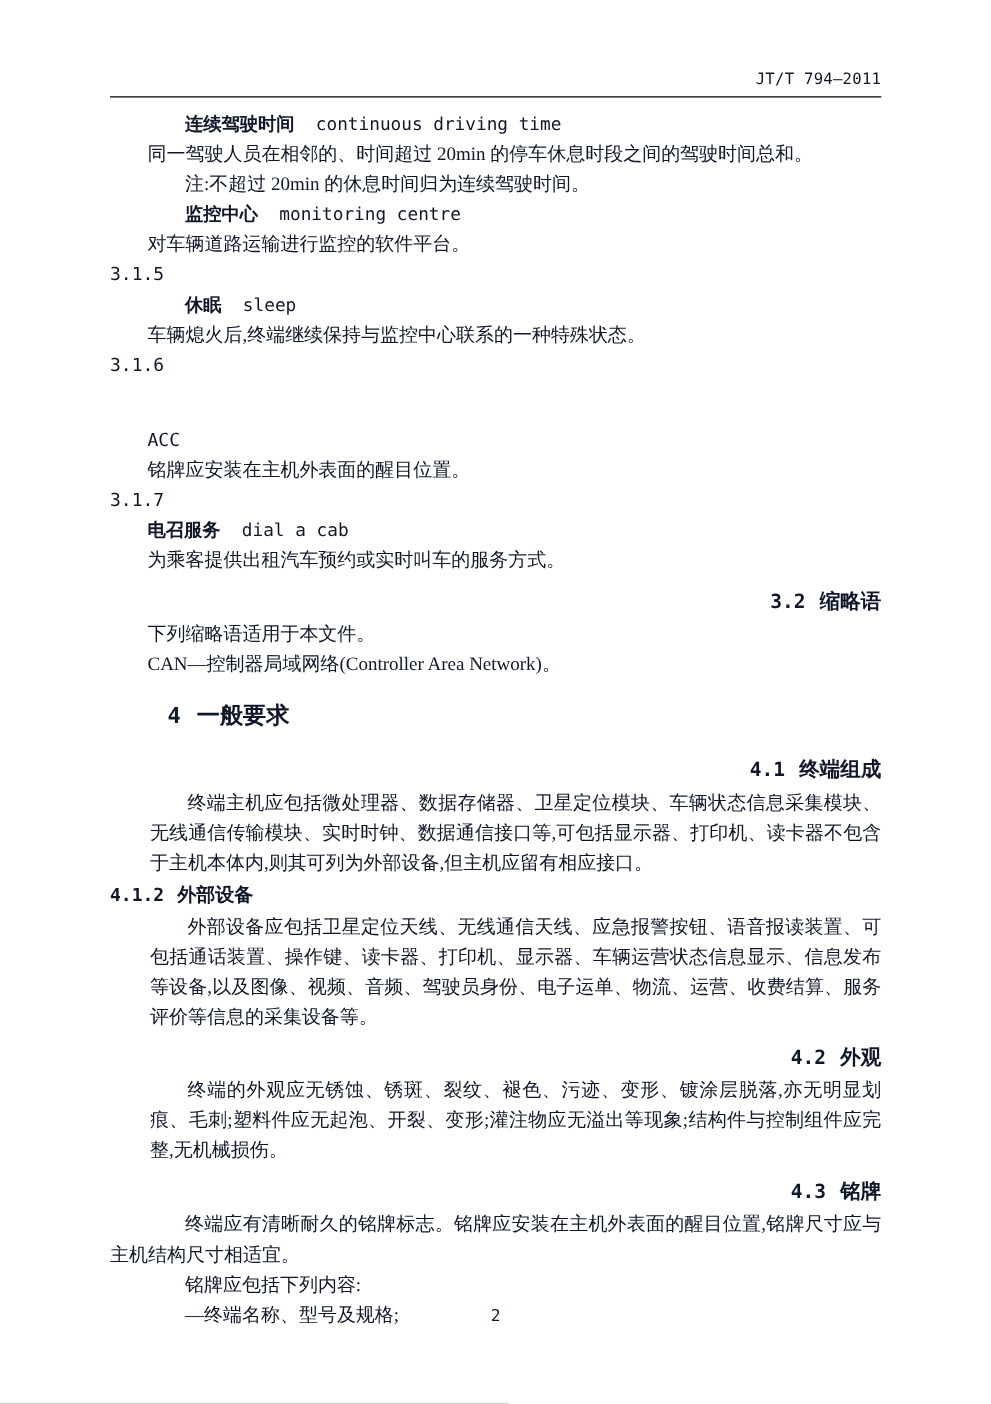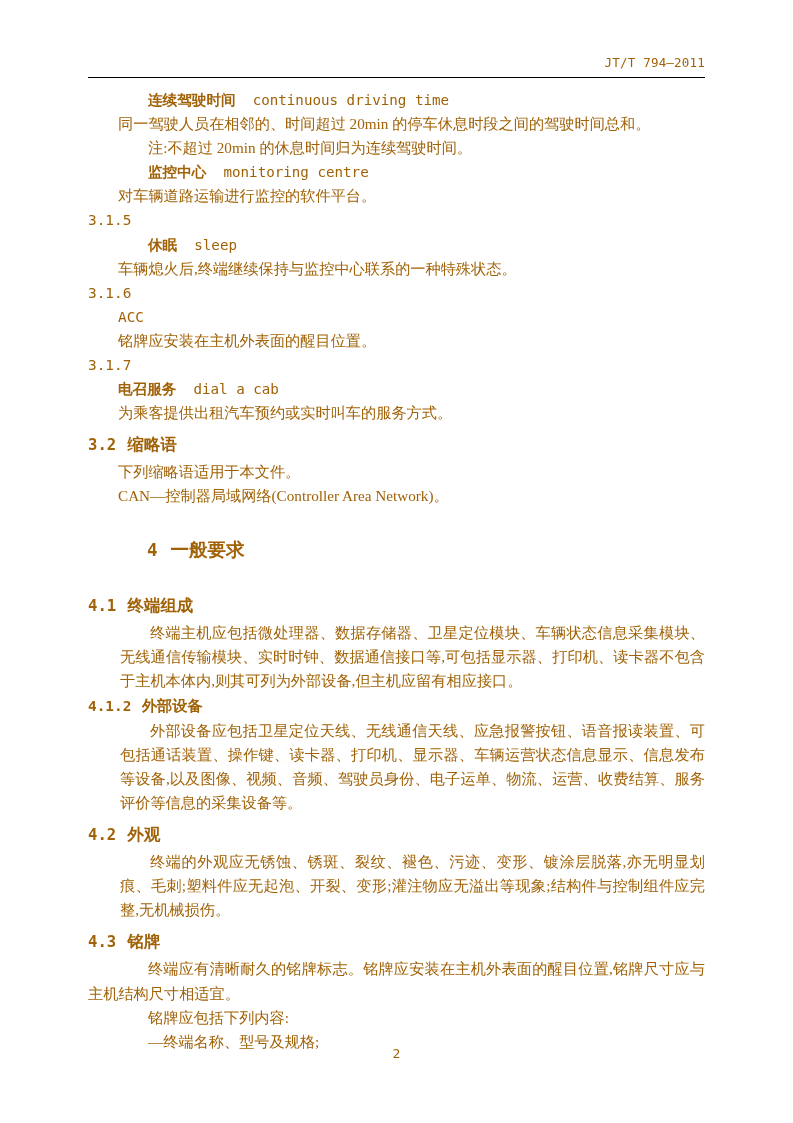--- a/index.html
+++ b/index.html
@@ -8,21 +8,21 @@
     background: #8a8a8a;
   }
   .page {
     width: 793px;
     height: 1123px;
     background: #ffffff;
     position: relative;
     margin: 0 auto;
     box-sizing: border-box;
     font-family: "Liberation Serif", serif;
-    color: #a16207;
+    color: #0f172a;
     overflow: hidden;
   }
   .sheet {
     position: absolute;
     left: 88px;
     top: 0;
     width: 617px;
     height: 1123px;
   }
   .header {
@@ -75,35 +75,37 @@
   }
   .clause-num {
     margin-left: 0px;
     font-family: "DejaVu Sans Mono", monospace;
     font-size: 14.4px;
   }
   .acc-line {
     margin-left: 30px;
     font-family: "DejaVu Sans Mono", monospace;
     font-size: 14.4px;
+    margin-top: 36px;
   }
   .h2 {
     margin: 0;
     font-family: "DejaVu Sans", sans-serif;
     font-weight: bold;
     font-size: 16.4px;
     line-height: 30px;
+    text-align: right;
   }
   .h2 .hnum {
     font-family: "DejaVu Sans Mono", monospace;
     font-weight: bold;
     font-size: 15.6px;
   }
   .h1 {
-    margin: 17px;
+    margin: 4px;
     font-family: "DejaVu Sans", sans-serif;
     font-weight: bold;
     font-size: 18.5px;
     line-height: 38px;
     text-indent: 42px;
   }
   .h1 .hnum {
     font-family: "DejaVu Sans Mono", monospace;
     font-weight: bold;
     font-size: 17.5px;

